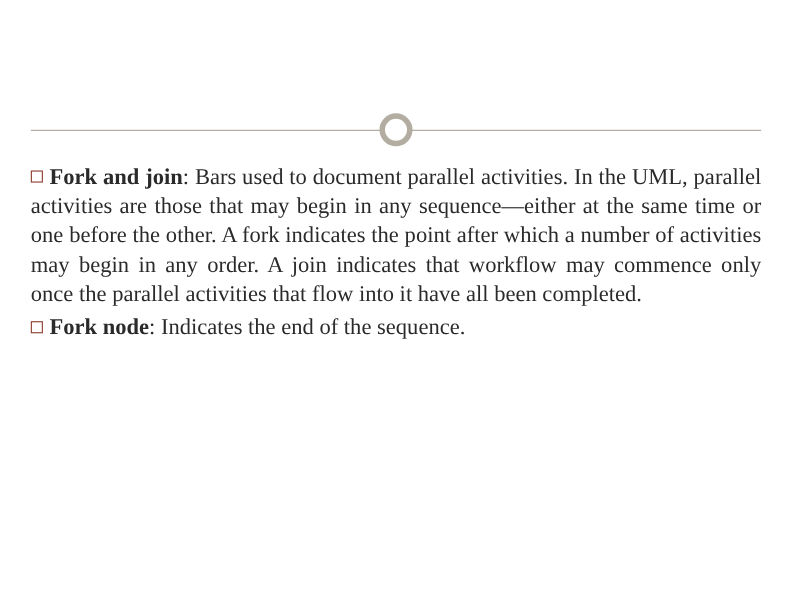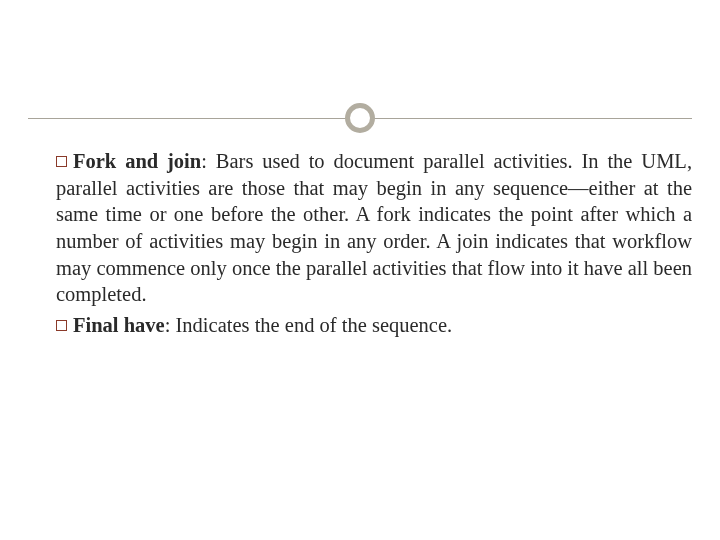--- a/index.html
+++ b/index.html
@@ -48,21 +48,20 @@
     color: #2a2a2a;
     font-size: 20.5px;
     line-height: 1.3;
   }
   .item {
     margin-bottom: 4px;
     text-align: justify;
     text-justify: inter-word;
     position: relative;
     padding-left: 0;
-    margin-left: 28px;
   }
   .bullet {
     display: inline-block;
     width: 11px;
     height: 11px;
     border: 1.5px solid #8a3a2a;
     margin-right: 6px;
     vertical-align: baseline;
     position: relative;
     top: -1px;
@@ -77,17 +76,17 @@
   <div class="divider-line"></div>
   <div class="ring"></div>
 
   <div class="content">
 
     <div class="item">
       <span class="bullet"></span><span class="term">Fork and join</span><span>: Bars used to document parallel activities. In the UML, parallel activities are those that may begin in any sequence—either at the same time or one before the other. A fork indicates the point after which a number of activities may begin in any order. A join indicates that workflow may commence only once the parallel activities that flow into it have all been completed.</span>
     </div>
 
     <div class="item">
-      <span class="bullet"></span><span class="term">Final have</span><span>: Indicates the end of the sequence.</span>
+      <span class="bullet"></span><span class="term">Fork node</span><span>: Indicates the end of the sequence.</span>
     </div>
 
   </div>
 </div>
 
 </body></html>

